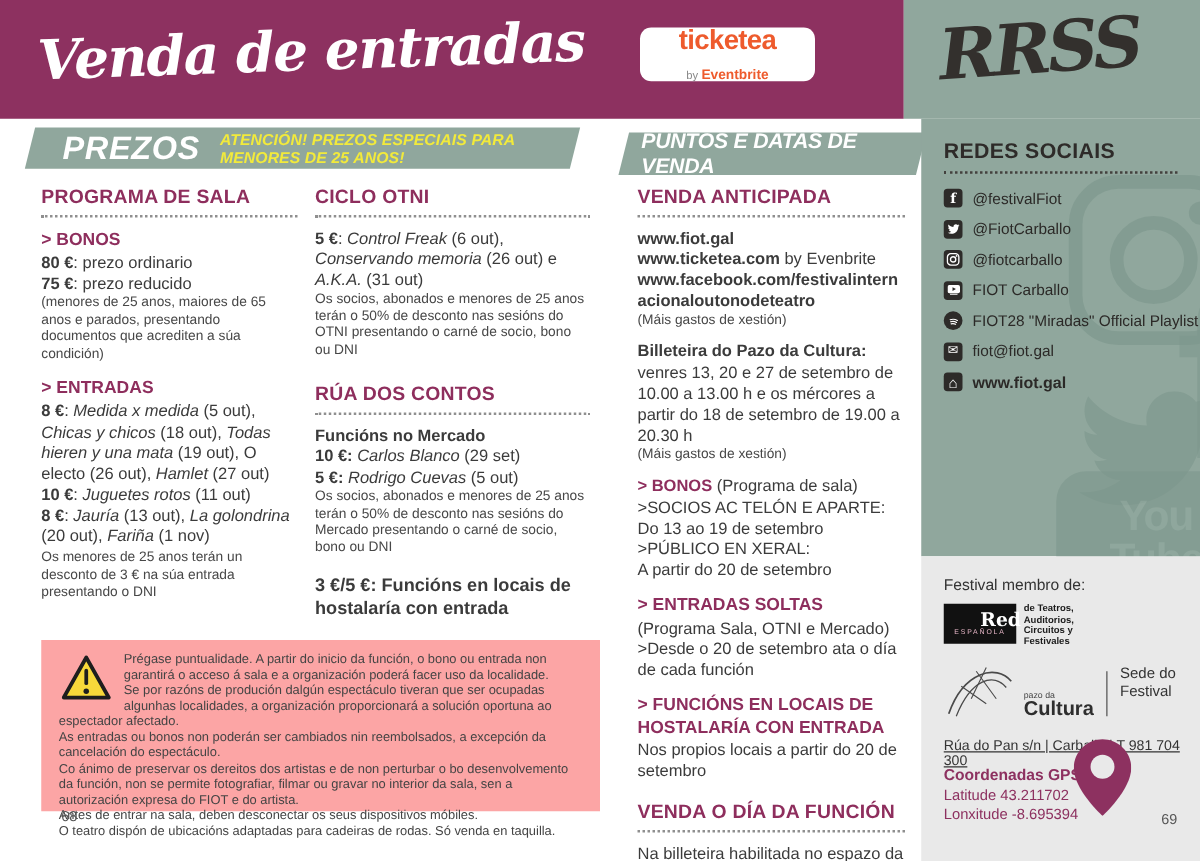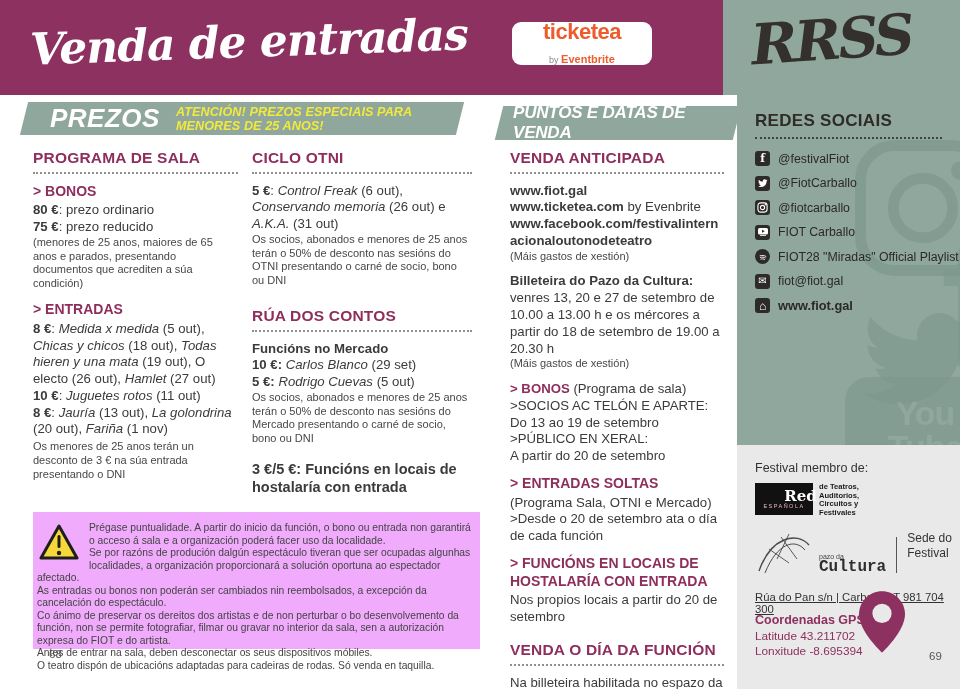--- a/index.html
+++ b/index.html
@@ -42,22 +42,22 @@
   .msub{color:#8e2e5d;font-weight:700;font-size:14px;margin:0 0 2px 0;}
   .p{margin:0;}
   .sm{font-size:11px;line-height:1.25;color:#474747;}
   .b{font-weight:700;}
   .sg-b{font-weight:700;}
   .sg-i{font-style:italic;}
   .sg-m{color:#8e2e5d;font-weight:700;}
   .mt2{margin-top:2px;}.mt10{margin-top:10px;}.mt14{margin-top:14px;}.mt18{margin-top:18px;}
 
   
-  .warning{position:absolute;left:33px;top:512px;width:447px;height:137px;background:#f0abfc;
-      padding:10px 4px;box-sizing:border-box;font-size:10.3px;line-height:1.22;color:#444;}
+  .warning{position:absolute;left:33px;top:512px;width:447px;height:137px;background:#fca5a5;
+      padding:10px 14px;box-sizing:border-box;font-size:10.3px;line-height:1.22;color:#444;}
   .warn-tri{float:left;margin:2px 10px 2px 2px;}
 
   .pageno{position:absolute;font-size:11.5px;color:#555;}
   .pageno.left{left:17px;top:648px;margin-left:32px;}
 
   
   .sidebar{position:absolute;left:737px;top:95px;width:223px;height:350px;background:#90a79d;overflow:hidden;}
   .redes-h{position:relative;z-index:2;margin:16px 18px 0 18px;color:#2e2b29;font-weight:700;
       font-size:17px;letter-spacing:0.3px;border-bottom:2px dotted #43413e;padding-bottom:6px;}
   .soc-list{position:relative;z-index:2;margin:12px 0 0 18px;}
@@ -80,21 +80,21 @@
   .membro{position:absolute;left:18px;top:16px;font-size:12.5px;color:#333;}
   .redlogo{position:absolute;left:18px;top:38px;display:flex;align-items:flex-start;}
   .red-box{width:58px;height:32px;background:#111;color:#fff;display:flex;flex-direction:column;
       align-items:center;justify-content:center;margin-right:6px;}
   .red-name{font-family:"DejaVu Serif",serif;font-weight:700;font-size:15px;line-height:14px;margin-left:33px;}
   .red-sub{font-size:5.5px;letter-spacing:1.5px;color:#e9b8c9;}
   .red-lines{font-size:7.6px;font-weight:700;color:#1c1c1c;line-height:1.12;}
   .pazo{position:absolute;left:18px;top:84px;display:flex;align-items:flex-end;}
   .pazo-sketch{position:relative;width:62px;height:46px;margin-right:2px;}
   .pazo-small{font-size:7px;color:#444;}
-  .pazo-big{font-size:16px;font-weight:700;color:#2e2e2e;line-height:15px;font-family:Liberation Mono, monospace;}
+  .pazo-big{font-size:16px;font-weight:700;color:#2e2e2e;line-height:15px;}
   .pazo-div{width:1px;height:36px;background:#555;margin:0 10px 2px 10px;}
   .sede{font-size:12px;color:#333;line-height:1.25;margin-bottom:14px;}
   .addr{position:absolute;left:18px;top:146px;font-size:11.3px;color:#333;width:200px;text-decoration:underline;}
   .gps{position:absolute;left:18px;top:168px;}
   .gps-t{font-size:12.5px;font-weight:700;color:#8d3160;margin-bottom:2px;}
   .gps-l{font-size:11.8px;color:#8d3160;line-height:1.3;}
   .pin{position:absolute;left:122px;top:146px;}
   .pageno.right{left:192px;top:205px;position:absolute;}
 </style>
 </head>

